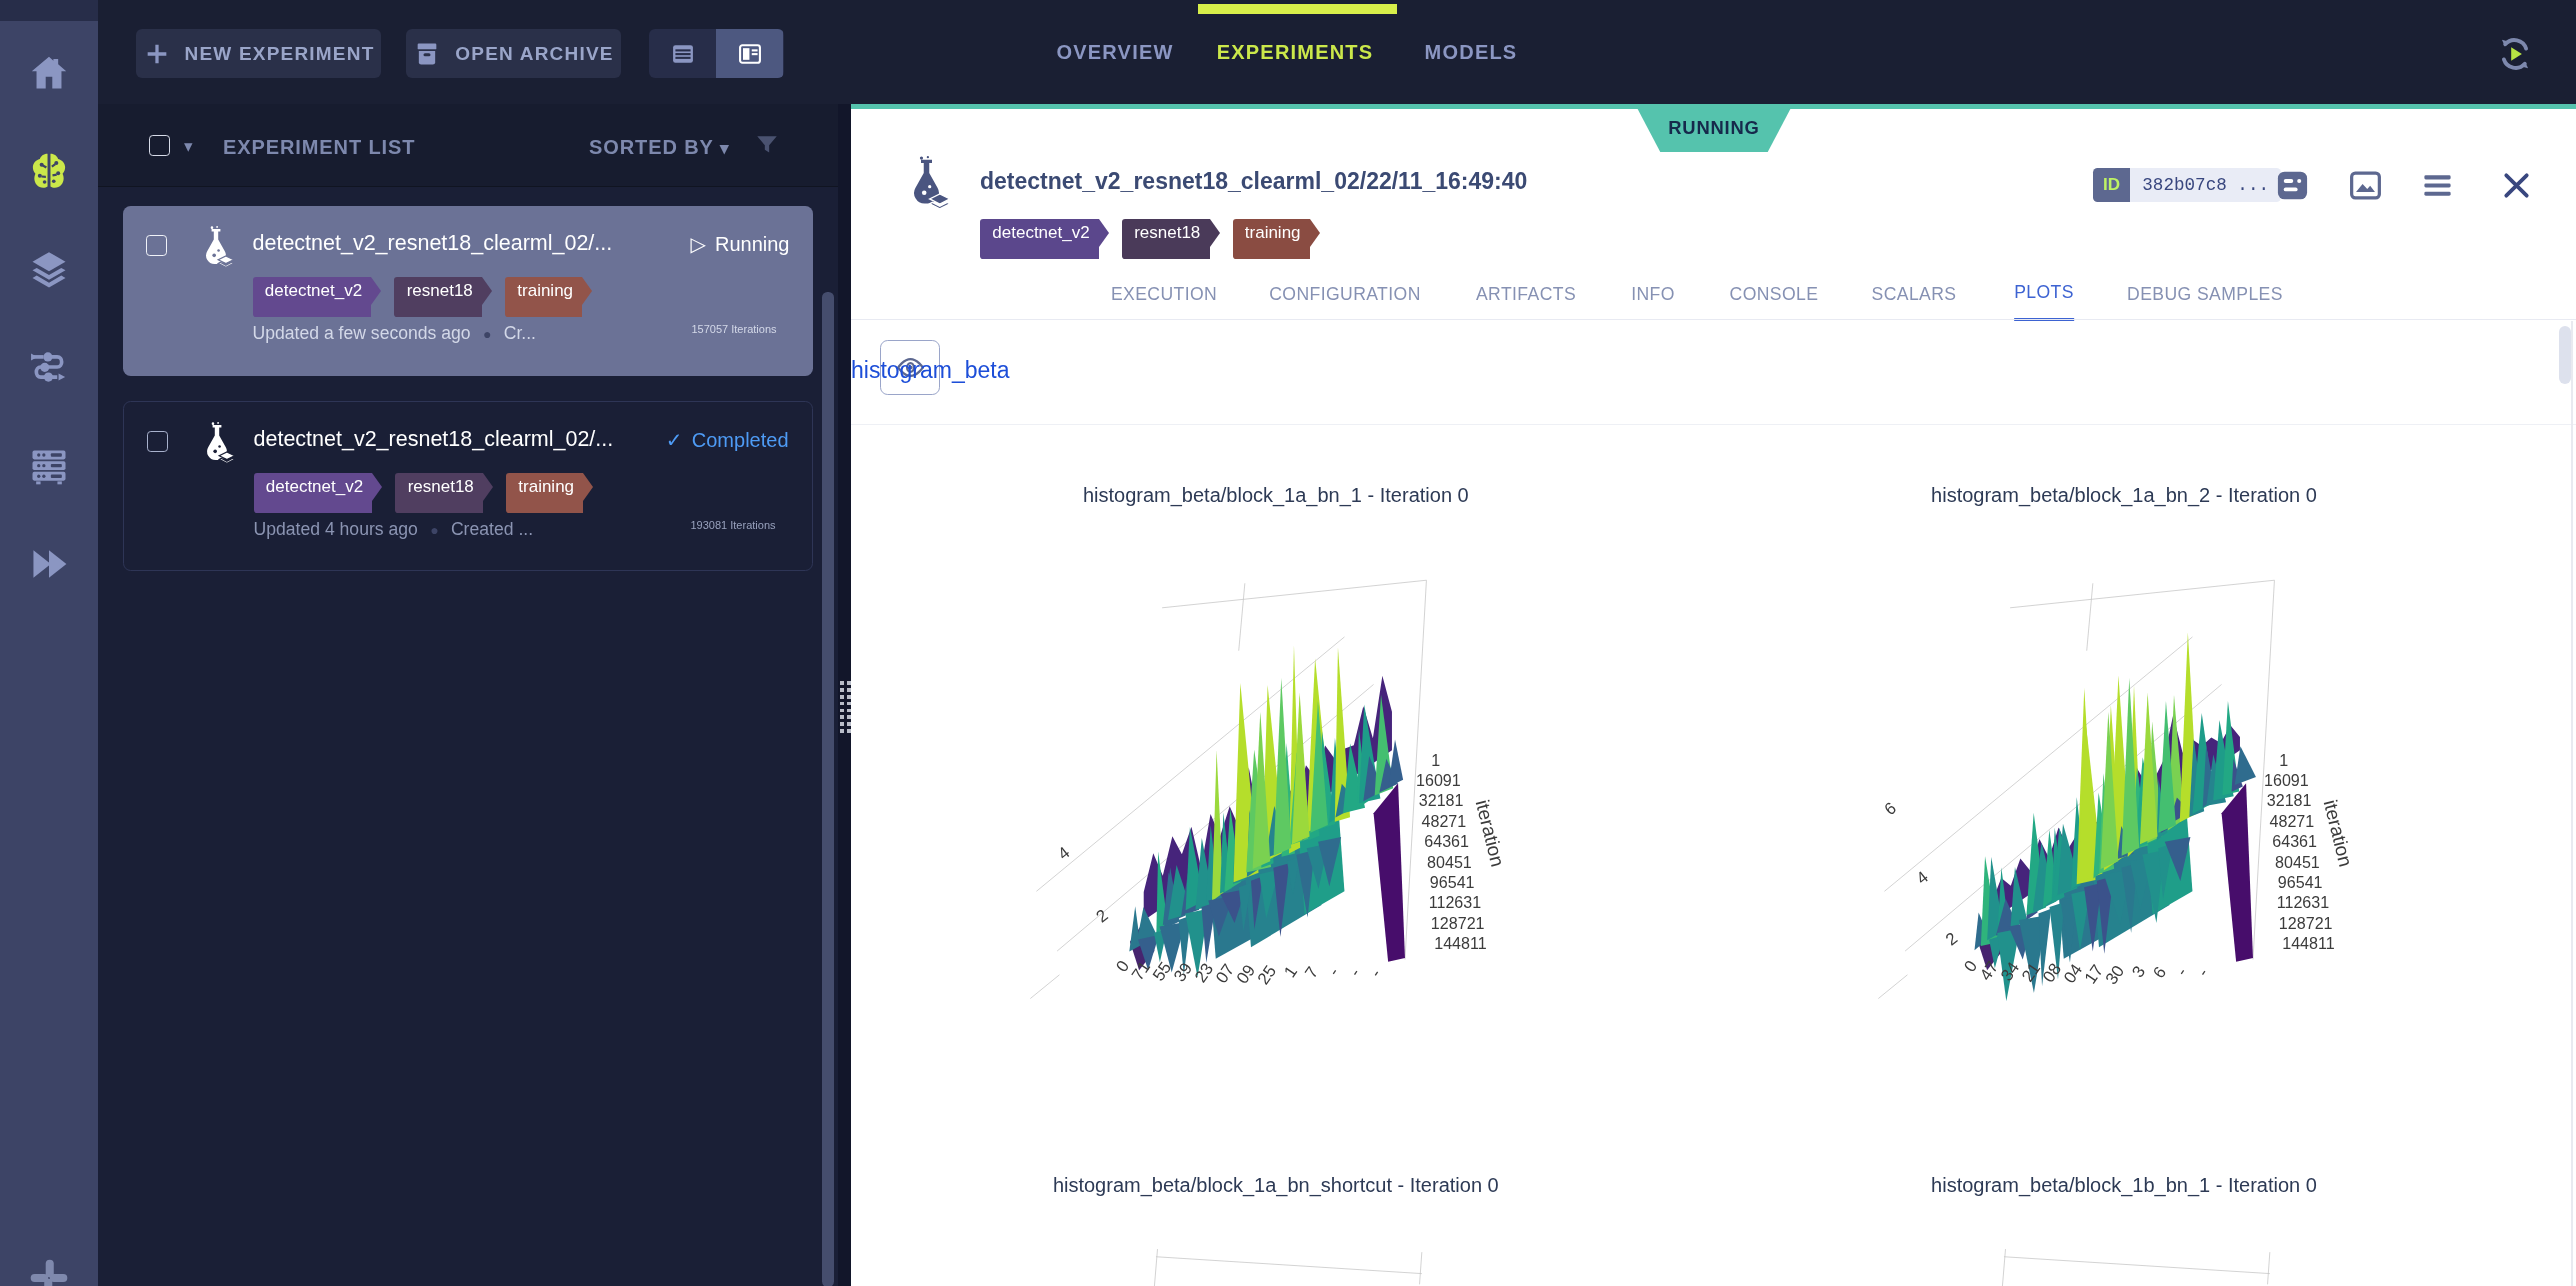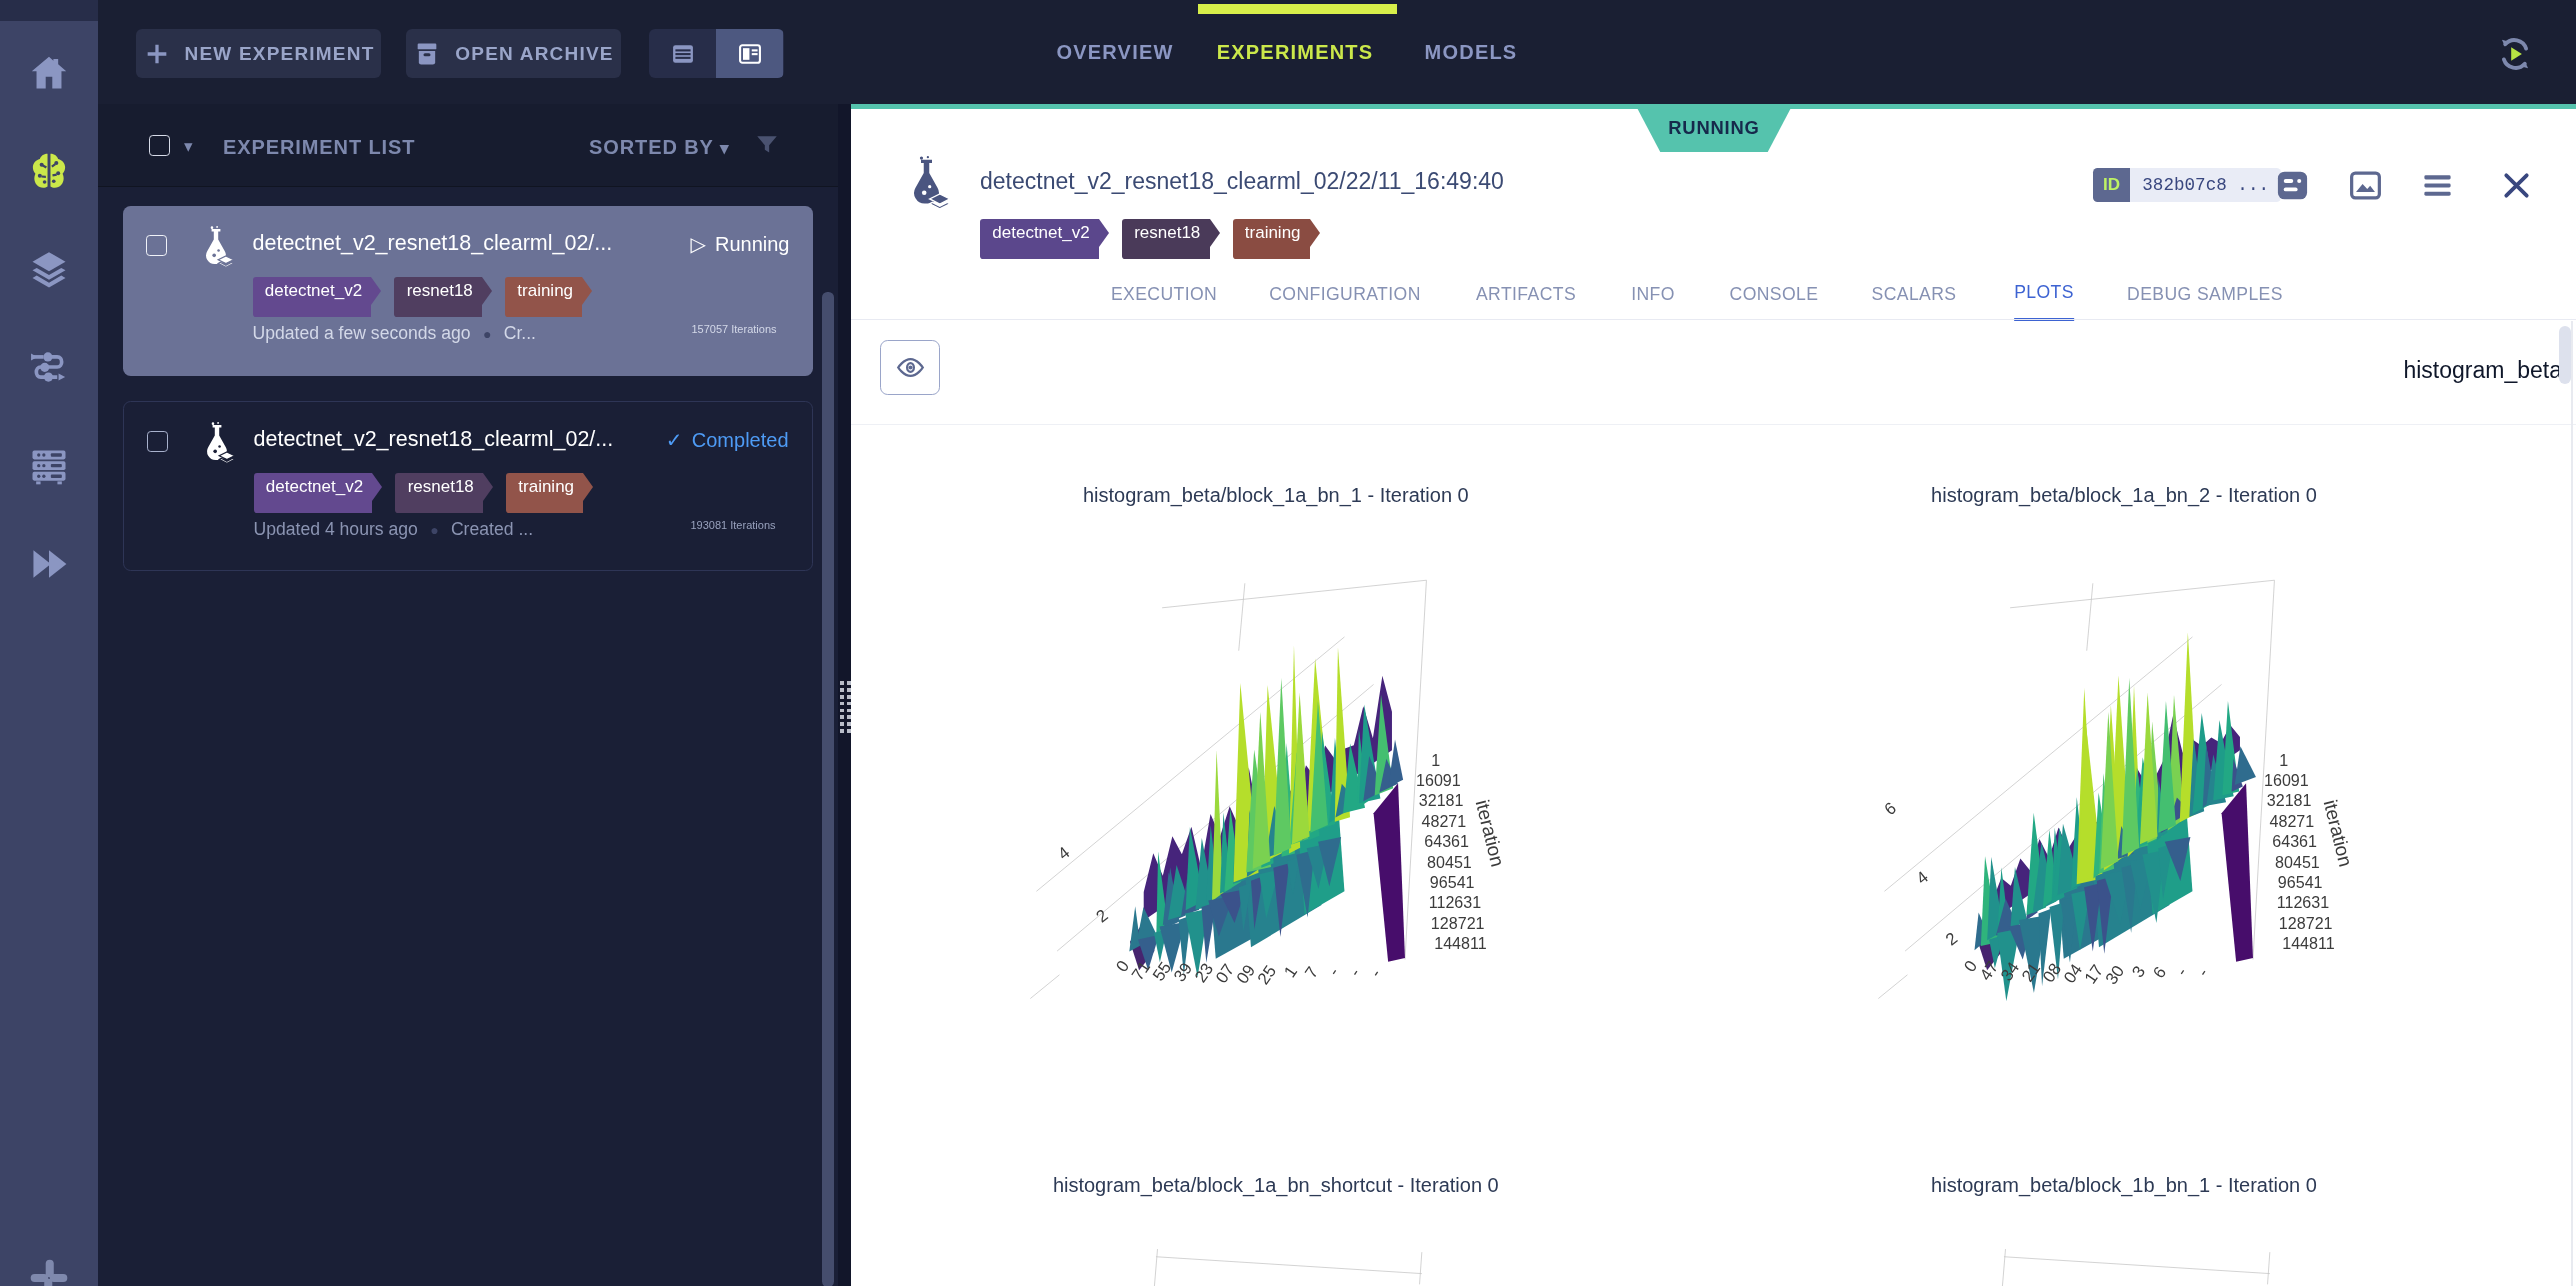--- a/index.html
+++ b/index.html
@@ -43,32 +43,32 @@
 
   
   .resizer{position:absolute;left:838px;top:104px;width:13px;height:1183px;background:#12162a;cursor:col-resize}
   .grip{position:absolute;left:2.3px;top:577px;display:grid;grid-template-columns:repeat(2,3.8px);grid-auto-rows:3.8px;gap:3.1px}
   .grip i{background:#b9bdc9;display:block}
 
   
   .dpanel{position:absolute;left:851px;top:104px;width:1725px;height:1183px;background:#ffffff;overflow:hidden}
   .tealstrip{position:absolute;left:0;top:0;width:100%;height:5.4px;background:#55c3ad}
   .banner{position:absolute;left:784px;top:0;width:158px;height:48px;background:#55c3ad;clip-path:polygon(0 0,100% 0,84% 100%,16% 100%);display:flex;align-items:center;justify-content:center;color:#16294b;font-weight:bold;font-size:18.4px;letter-spacing:0.8px}
-  .dtitle{position:absolute;left:129px;top:64px;color:#3b4a73;font-size:23px;font-weight:400;white-space:nowrap}
+  .dtitle{position:absolute;left:129px;top:64px;color:#3b4a73;font-size:23px;font-weight:700;white-space:nowrap}
   .dchips{position:absolute;left:129px;top:115px;display:flex}
   .idwrap{position:absolute;left:1242px;top:64px;display:flex;align-items:center;cursor:pointer}
   .idtag{width:37px;height:34px;background:#5d6890;border-radius:4.6px 0 0 4.6px;color:#bef264;font-weight:bold;font-size:17px;display:flex;align-items:center;justify-content:center}
   .idval{height:34px;background:#e9ecf6;border-radius:0 4.6px 4.6px 0;color:#39477f;font-family:"Liberation Mono",monospace;font-size:17.6px;display:flex;align-items:center;padding:0 12.3px}
   .hicon{position:absolute;top:64px;width:35px;height:35px;cursor:pointer}
   .dtab{position:absolute;top:163px;height:54px;display:flex;align-items:center;transform:translateX(-50%);color:#8691b3;font-size:17.6px;font-weight:500;letter-spacing:0.4px;cursor:pointer;white-space:nowrap}
   .dtab.on{color:#3d63d2;border-bottom:3.1px solid #3d63d2}
   .tabline{position:absolute;left:0;top:215px;width:100%;height:0.8px;background:#e8eaf2}
   .plotbarline{position:absolute;left:0;top:320px;width:100%;height:0.8px;background:#eef0f5}
   .eyebtn{position:absolute;left:29px;top:236px;width:60px;height:55px;border:1.5px solid #9aa5c9;border-radius:7.7px;display:flex;align-items:center;justify-content:center;cursor:pointer}
-  .sectitle{position:absolute;left:0;top:253px;width:1711px;text-align:right;color:#0f172a;font-size:23px;font-weight:500}
+  .sectitle{position:absolute;left:0;top:253px;width:1711px;text-align:left;color:#1d4ed8;font-size:23px;font-weight:500}
   .ptitle{position:absolute;width:848px;text-align:center;color:#2d3a55;font-size:20px;font-weight:500}
   .dscroll-line{position:absolute;left:1720px;top:217px;width:1.5px;height:966px;background:#e8eaf0}
   .dscroll-thumb{position:absolute;left:1708px;top:222px;width:11.5px;height:58px;background:#dde1ed;border-radius:6.1px;cursor:pointer}
   svg text{font-family:"Liberation Sans",sans-serif}
 </style>
 </head>
 <body>
 
 <div id="root">
 

